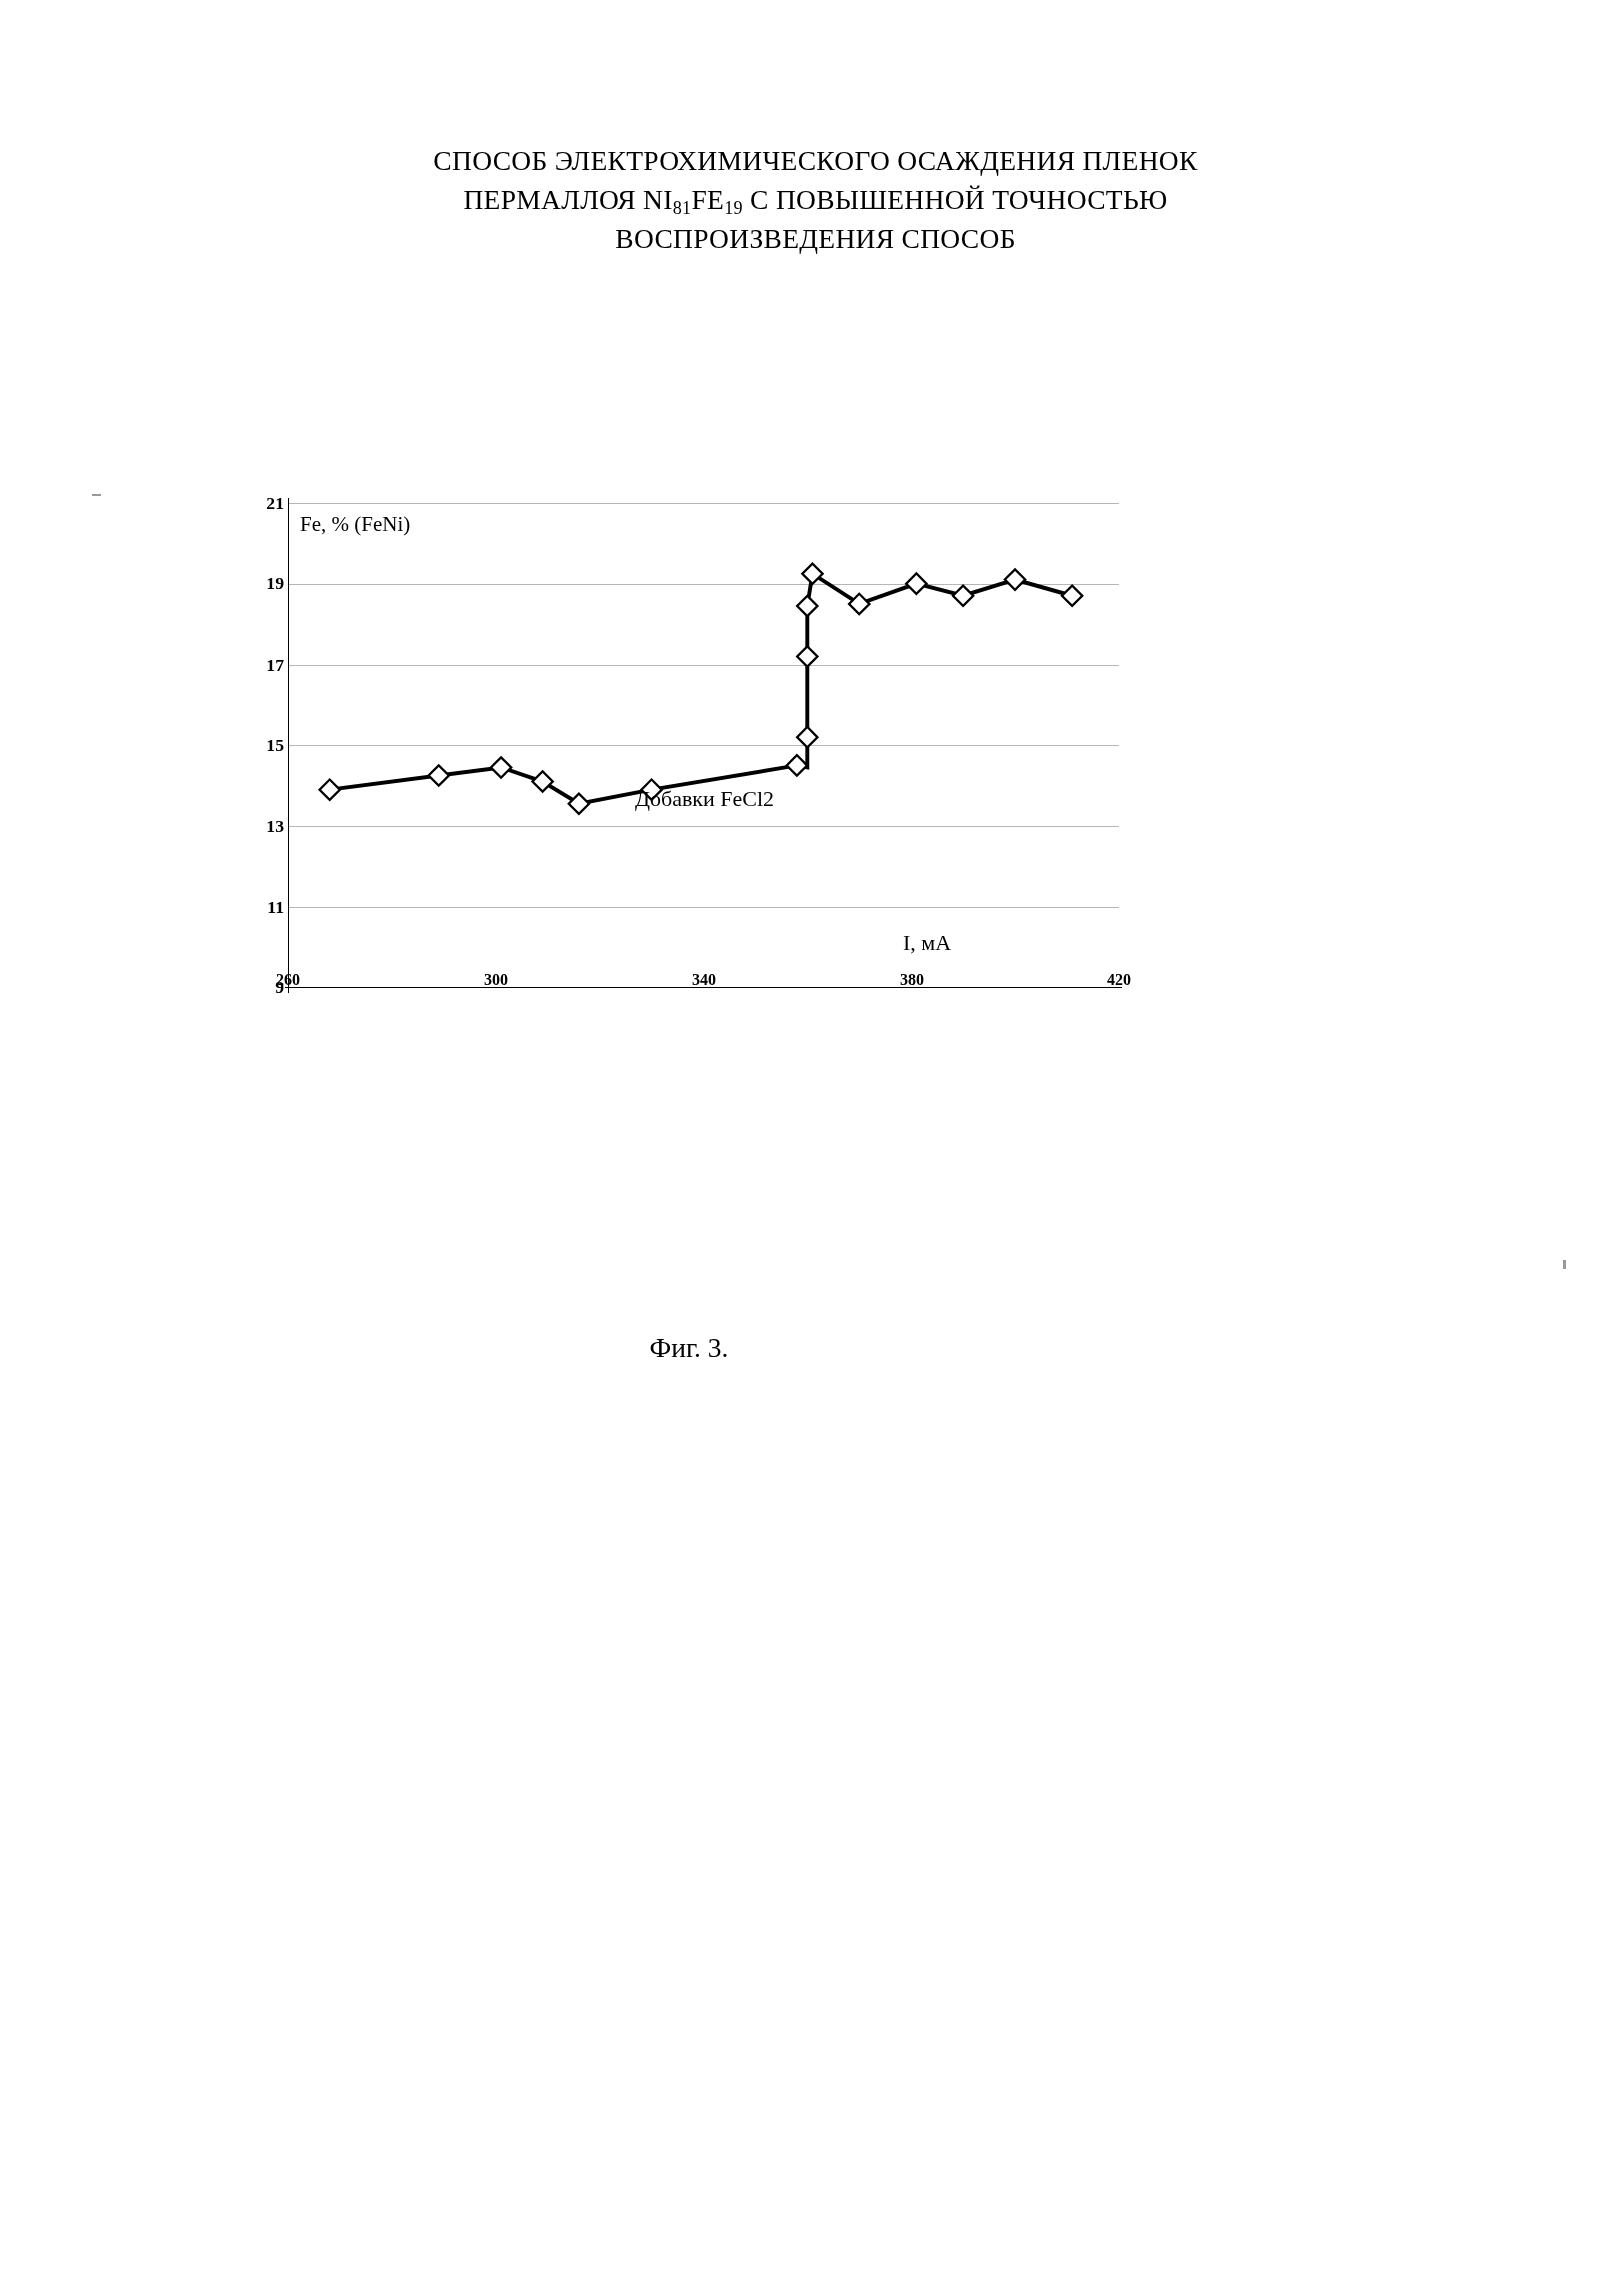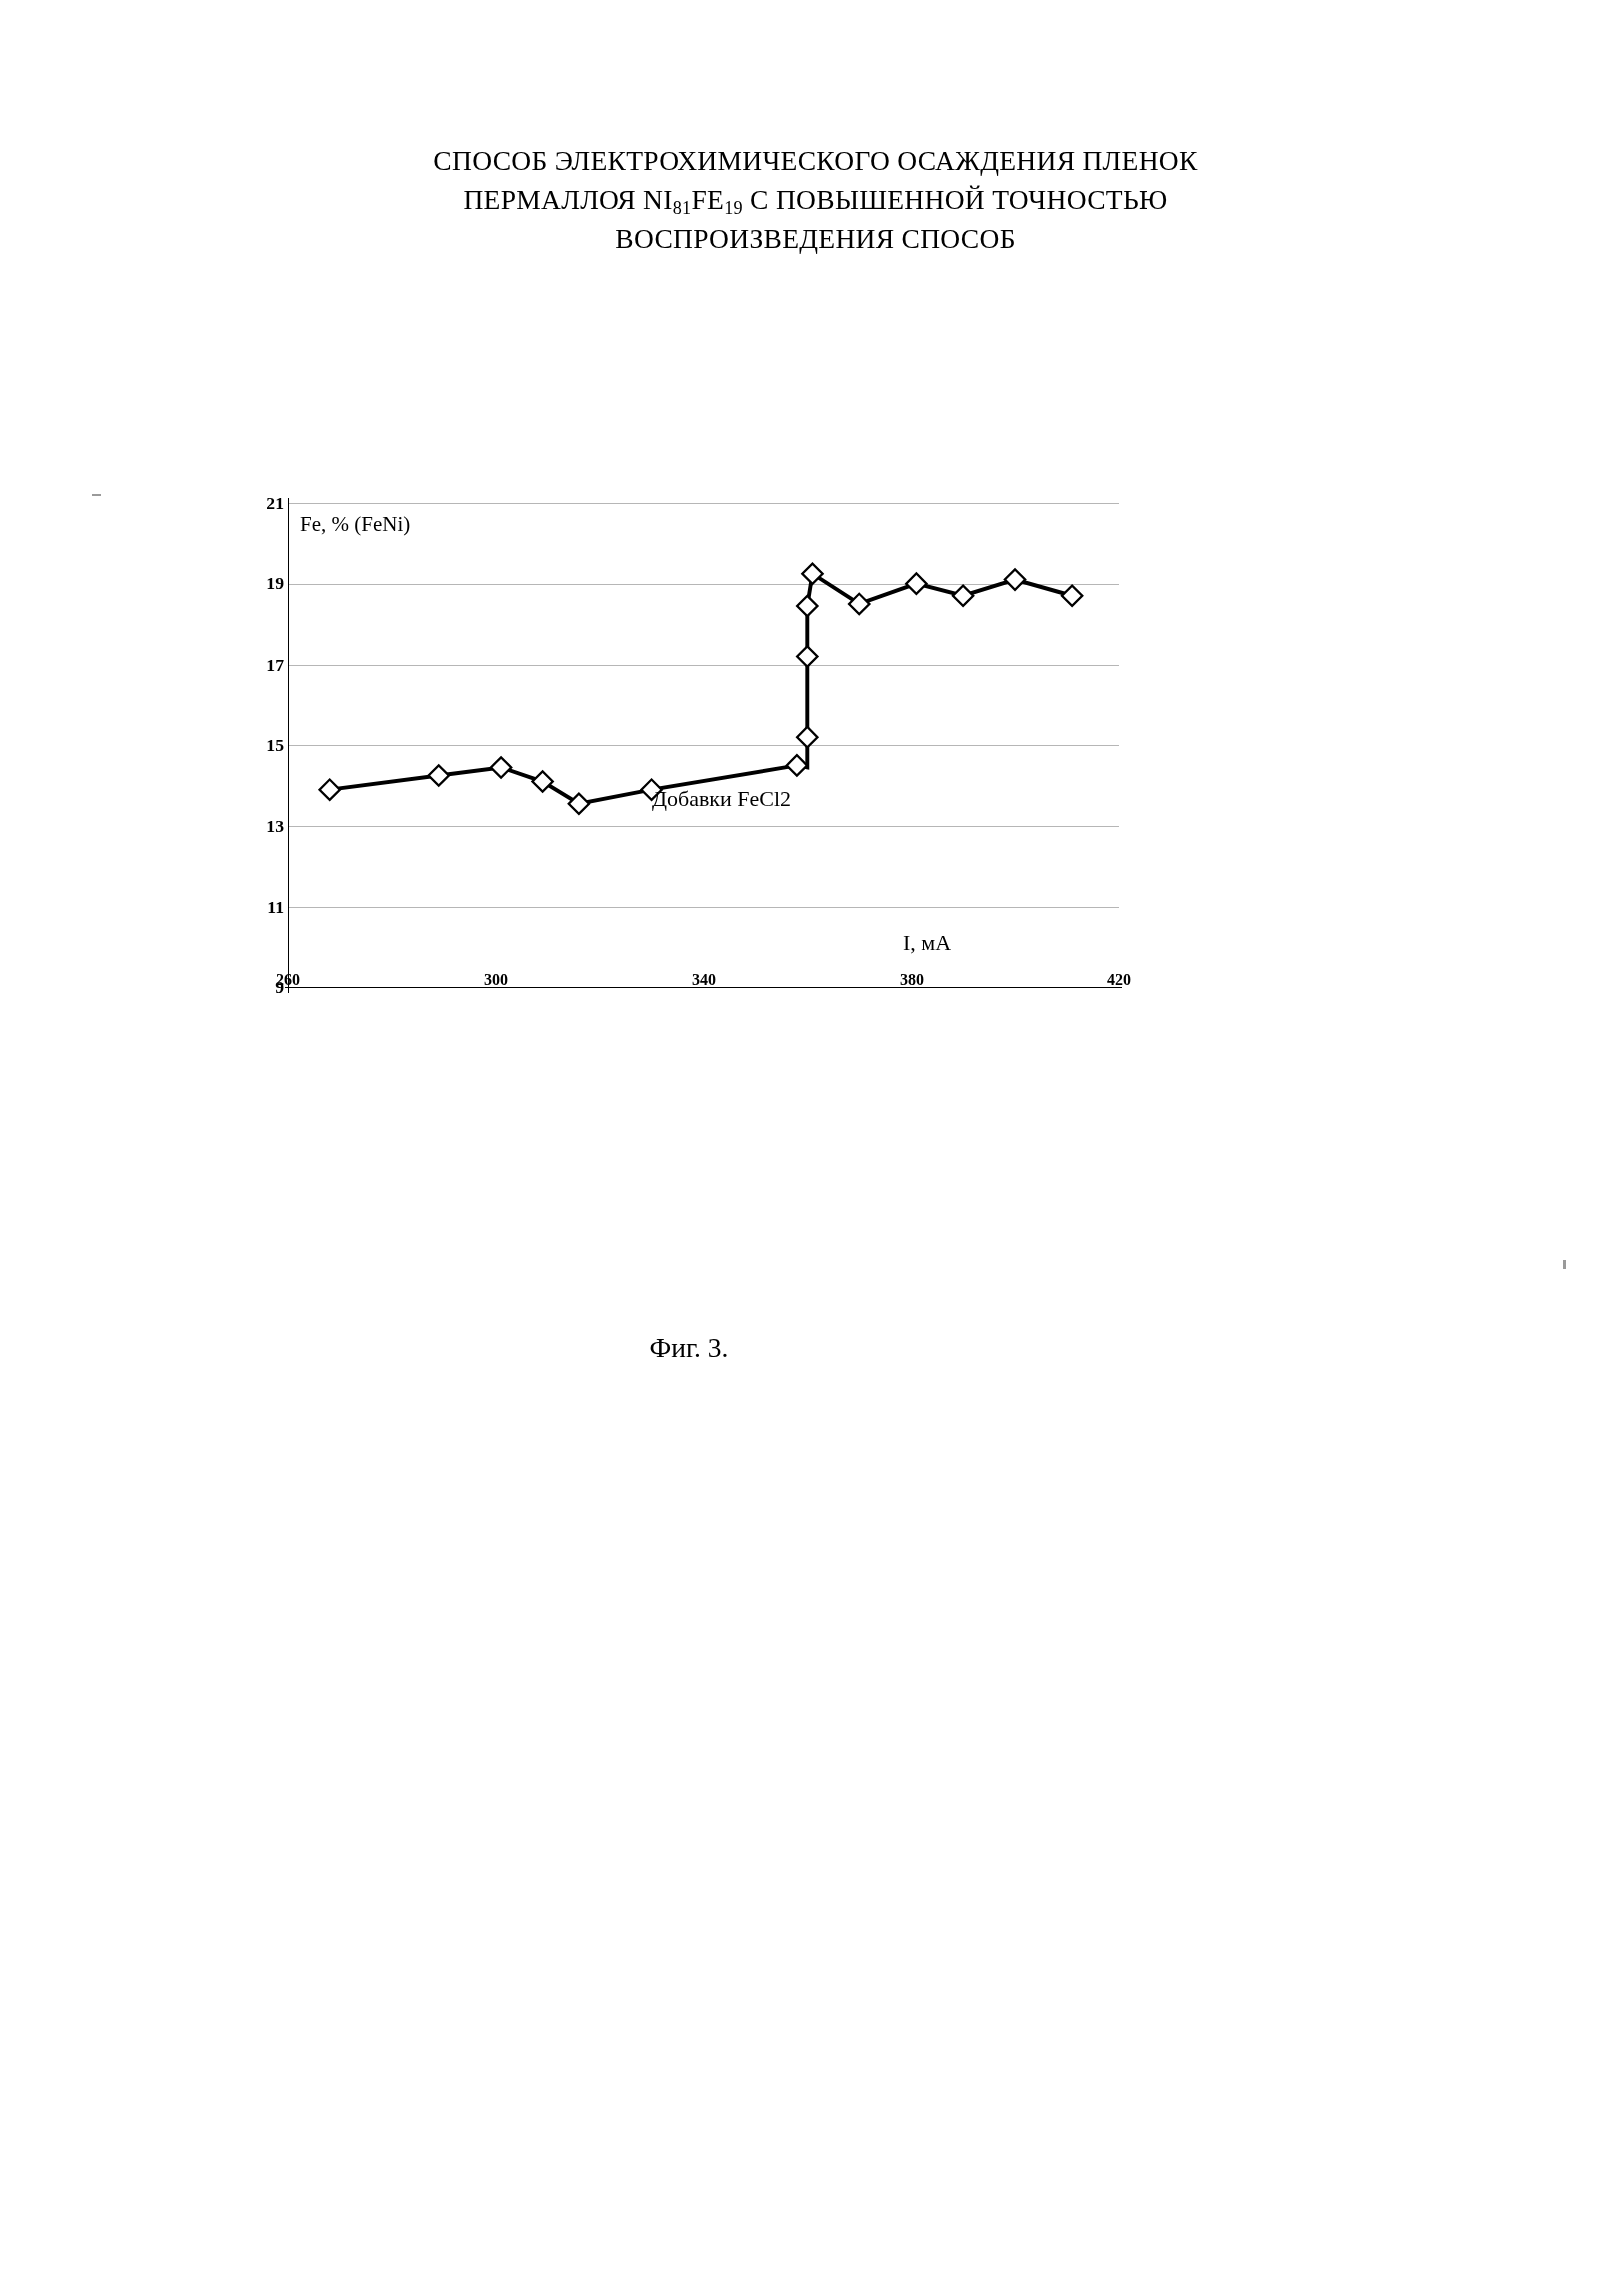--- a/index.html
+++ b/index.html
@@ -131,21 +131,20 @@
     top: 452px;
     font-size: 22px;
     white-space: nowrap;
   }
   .annotation {
     position: absolute;
     left: 419px;
     top: 308px;
     font-size: 22px;
     white-space: nowrap;
-    margin-left: 17px;
   }
 
   svg.series {
     position: absolute;
     left: 0;
     top: 0;
     overflow: visible;
   }
 
   

